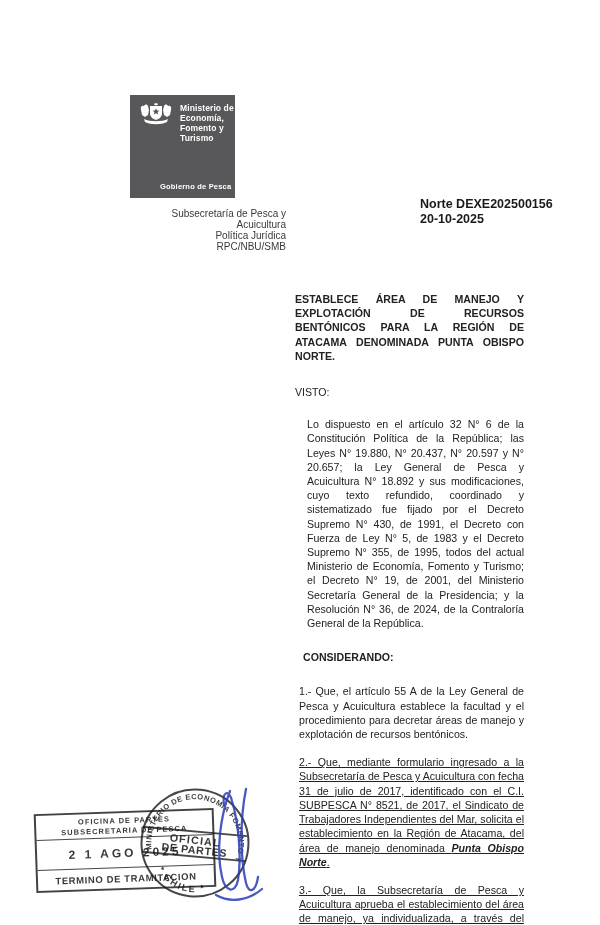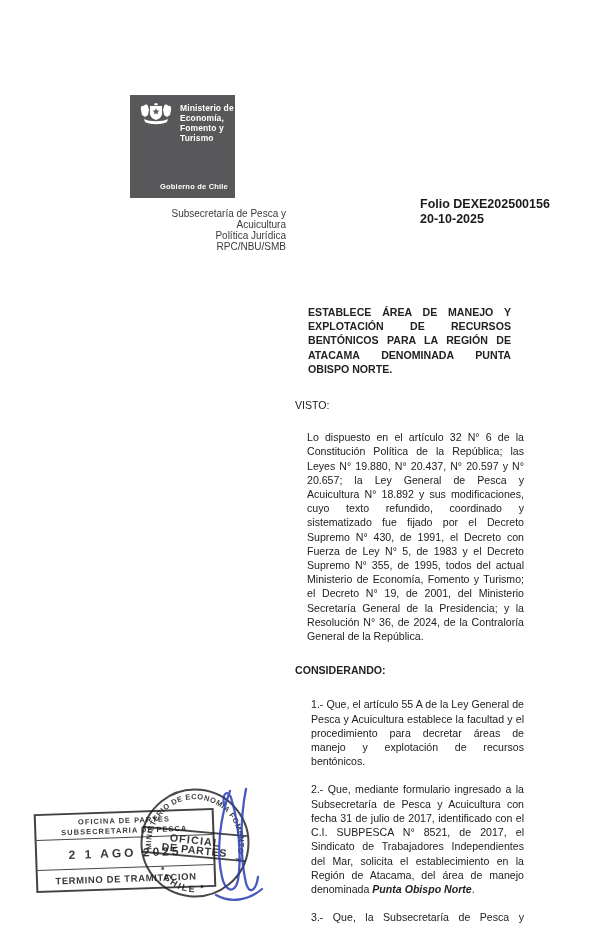--- a/index.html
+++ b/index.html
@@ -30,26 +30,26 @@
   
   .folio{
     position:absolute;left:420px;top:197px;font-weight:bold;font-size:12.5px;
     line-height:15px;color:#1a1a1a;
   }
   
   .doc-col{
     position:absolute;left:295px;top:292px;width:229px;
     font-size:10.6px;line-height:14.2px;text-align:justify;color:#222;
   }
-  .doc-title{font-weight:bold;margin:13px;}
+  .doc-title{font-weight:bold;margin:0;}
   .h-visto{font-weight:normal;margin:22px 0 0 0;}
   .p-visto{margin:18px 0 0 12px;}
-  .h-cons{font-weight:bold;margin:20px 0 0 0;}
-  .p-cons{margin:20px 0 0 16px;}
-  .p-cons + .p-cons{margin-top:14px;}
+  .h-cons{font-weight:bold;margin:20px 0 0 8px;}
+  .p-cons{margin:20px 0 0 4px;}
+  .p-cons + .p-cons{margin-top:14px;text-decoration:underline;}
   .amerb-name{font-weight:bold;font-style:italic;}
   
   .stamp-rect{
     position:absolute;left:35px;top:811px;width:180px;
     border:2px solid rgba(25,25,25,.82);box-sizing:border-box;
     transform:rotate(-2deg);color:rgba(20,20,20,.85);
     font-family:"Liberation Sans",sans-serif;text-align:center;
   }
   .sr-top{font-size:7.5px;line-height:9.5px;font-weight:bold;letter-spacing:1px;
     padding:3px 2px 2px 2px;border-bottom:1.5px solid rgba(25,25,25,.8);}
@@ -79,31 +79,31 @@
 
         <rect x="16.2" y="2.2" width="3.6" height="2" rx="1"></rect>
 
         <path d="M6,18 C12,21 24,21 30,18 L29,21 C23,24 13,24 7,21 Z"></path>
       </g>
     </svg>
     <div class="logo-ministry">Ministerio de
 Economía,
 Fomento y
 Turismo</div>
-    <div class="logo-gob">Gobierno de Chile</div>
+    <div class="logo-gob">Gobierno de Pesca</div>
   </div>
 
   <div class="letterhead">
     <div>Subsecretaría de Pesca y Acuicultura</div>
     <div>Política Jurídica</div>
     <div>RPC/NBU/SMB</div>
   </div>
 
   <div class="folio">
-    <div>Folio DEXE202500156</div>
+    <div>Norte DEXE202500156</div>
     <div>20-10-2025</div>
   </div>
 
   <div class="doc-col">
     <p class="doc-title">ESTABLECE ÁREA DE MANEJO Y EXPLOTACIÓN DE RECURSOS BENTÓNICOS PARA LA REGIÓN DE ATACAMA DENOMINADA PUNTA OBISPO NORTE.</p>
     <p class="h-visto">VISTO:</p>
     <p class="p-visto">Lo dispuesto en el artículo 32 N° 6 de la Constitución Política de la República; las Leyes N° 19.880, N° 20.437, N° 20.597 y N° 20.657; la Ley General de Pesca y Acuicultura N° 18.892 y sus modificaciones, cuyo texto refundido, coordinado y sistematizado fue fijado por el Decreto Supremo N° 430, de 1991, el Decreto con Fuerza de Ley N° 5, de 1983 y el Decreto Supremo N° 355, de 1995, todos del actual Ministerio de Economía, Fomento y Turismo; el Decreto N° 19, de 2001, del Ministerio Secretaría General de la Presidencia; y la Resolución N° 36, de 2024, de la Contraloría General de la República.</p>
     <p class="h-cons">CONSIDERANDO:</p>
     <p class="p-cons">1.- Que, el artículo 55 A de la Ley General de Pesca y Acuicultura establece la facultad y el procedimiento para decretar áreas de manejo y explotación de recursos bentónicos.</p>
     <p class="p-cons"><span>2.- Que, mediante formulario ingresado a la Subsecretaría de Pesca y Acuicultura con fecha 31 de julio de 2017, identificado con el C.I. SUBPESCA N° 8521, de 2017, el Sindicato de Trabajadores Independientes del Mar, solicita el establecimiento en la Región de Atacama, del área de manejo denominada </span><span class="amerb-name">Punta Obispo Norte</span><span>.</span></p>

